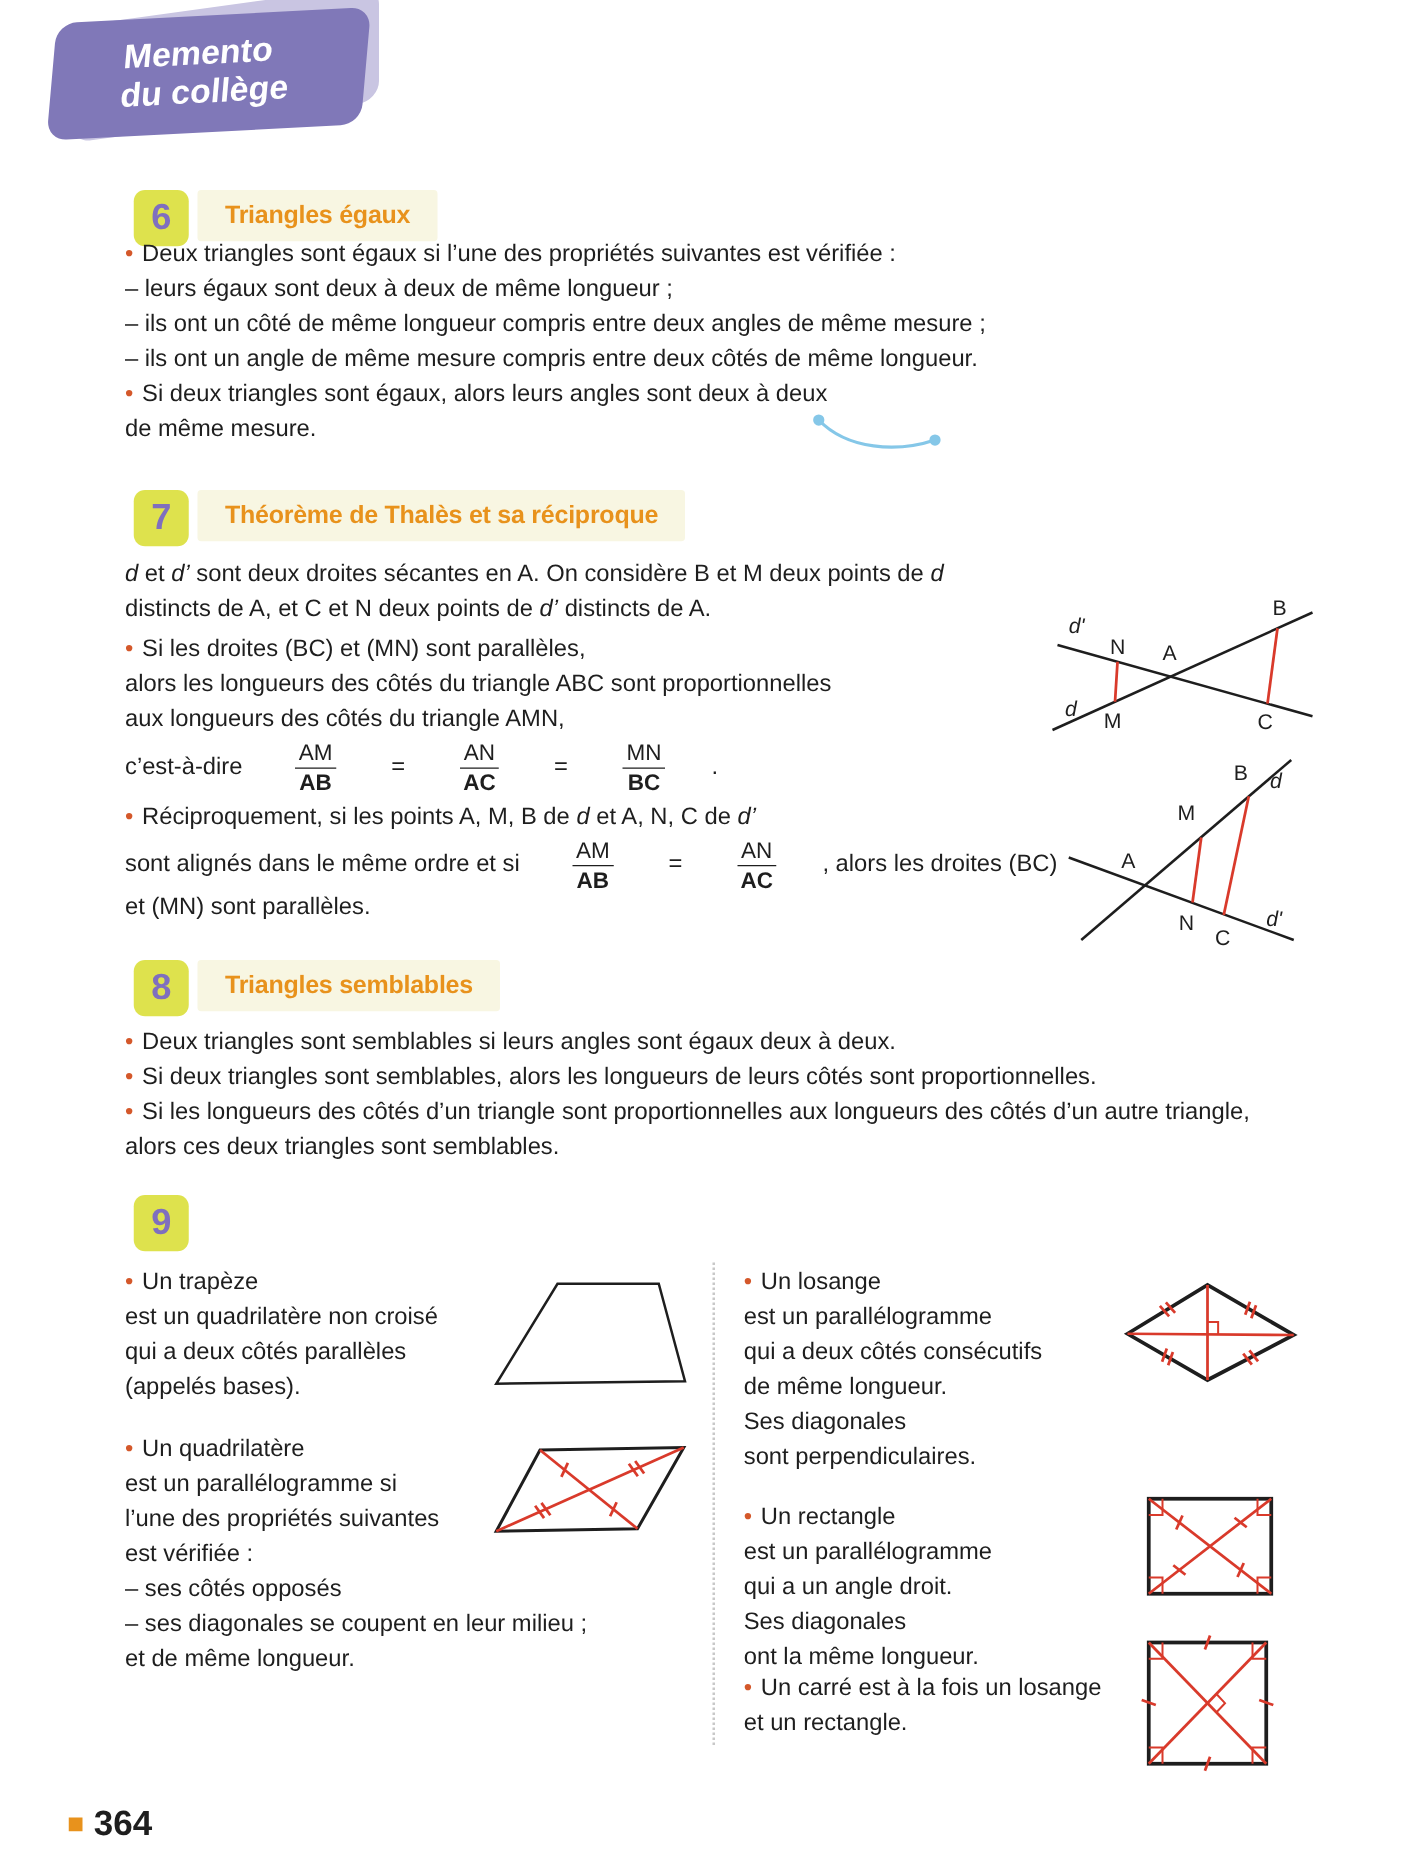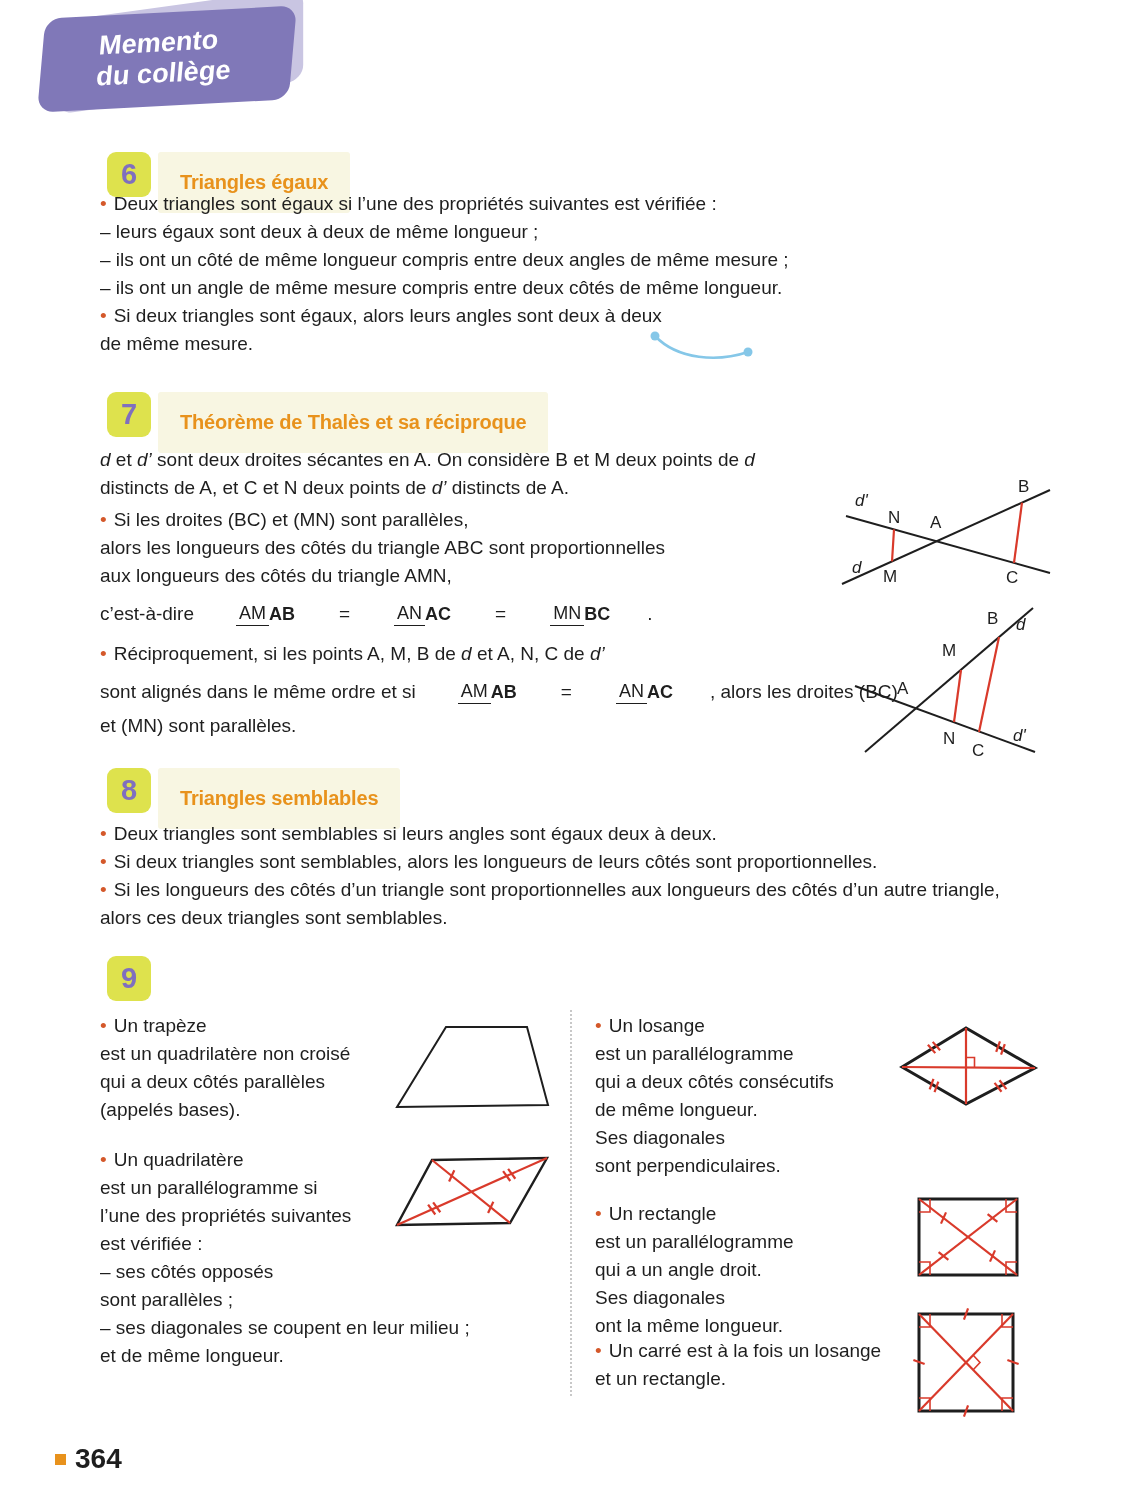--- a/index.html
+++ b/index.html
@@ -10,32 +10,32 @@
   .banner-shadow{position:absolute;left:58px;top:4px;width:244px;height:94px;border-radius:16px;
         background:var(--banner-purple-light);transform:skewX(-8deg) rotate(-8deg);}
   .banner{position:absolute;left:42px;top:12px;width:250px;height:94px;border-radius:16px;
         background:var(--banner-purple);transform:skewX(-8deg) rotate(-3deg);
         color:#fff;font-weight:bold;font-size:27px;line-height:31px;padding:15px 0 0 56px;box-sizing:border-box;}
 
   
   .sec{position:absolute;left:107px;display:flex;gap:7px;}
   .num{width:44px;height:45px;border-radius:9px;background:var(--badge-green);color:var(--number-purple);
        font-weight:bold;font-size:29px;display:flex;align-items:center;justify-content:center;}
-  .ttl{height:61px;background:var(--header-cream);color:var(--accent-orange);font-weight:bold;font-size:20px;
+  .ttl{height:41px;background:var(--header-cream);color:var(--accent-orange);font-weight:bold;font-size:20px;
        letter-spacing:-0.2px;display:flex;align-items:center;padding:0 22px;border-radius:3px;white-space:nowrap;}
 
   
   .block{position:absolute;font-size:19px;line-height:28px;white-space:nowrap;}
   .b{color:var(--bullet-red);margin-right:7px;font-size:19px;}
   i{font-style:italic;}
   b{font-weight:normal;}
 
   
   .eqrow{position:absolute;display:flex;align-items:center;font-size:19px;white-space:nowrap;height:52px;gap:35px;}
-  .frac{display:inline-flex;flex-direction:row;align-items:center;font-size:18px;line-height:21px;margin:0 7px;}
+  .frac{display:inline-flex;flex-direction:column;align-items:center;font-size:18px;line-height:21px;margin:0 7px;}
   .frac .fnum{border-bottom:1.7px solid var(--text-dark);padding:0 3px 1px;}
   .frac .fden{padding-top:1px;font-weight:bold;}
   .eq{margin:0 2px;}
 
   
   .callout{position:absolute;left:748px;top:316px;width:228px;height:60px;border:1.5px solid var(--callout-border);
         border-radius:30px;display:flex;flex-direction:column;align-items:center;justify-content:center;
         color:var(--callout-blue);font-family:"DejaVu Serif",serif;font-size:16.5px;line-height:22px;}
   .callout-curve{position:absolute;left:640px;top:320px;}
 
@@ -199,21 +199,20 @@
   <svg style="left:390px;top:1016px" width="165" height="95" viewBox="0 0 165 95">
     <polygon class="blk" points="56,11 137,11 158,89 7,91"></polygon>
   </svg>
 
   <div class="block" style="left:100px;top:1146px">
     <div><span class="b">•</span><span>Un quadrilatère</span></div>
     <div><span>est un </span><b>parallélogramme</b><span> si</span></div>
     <div><span>l’une des propriétés suivantes</span></div>
     <div><span>est vérifiée :</span></div>
     <div><span>– ses côtés opposés</span></div>
-    <div><span>sont parallèles ;</span></div>
     <div><span>– ses diagonales se coupent en leur milieu ;</span></div>
     <div><span>et de même longueur.</span></div>
   </div>
 
   <svg style="left:393px;top:1150px" width="165" height="80" viewBox="0 0 165 80">
     <polygon class="blk2" points="39,10 154,8 117,73 4,75"></polygon>
     <line class="red" x1="39" y1="10" x2="117" y2="73"></line>
     <line class="red" x1="4" y1="75" x2="154" y2="8"></line>
     <g transform="translate(58.7,25.9) rotate(39)">
         <line class="red" x1="-1.5" y1="-6" x2="1.5" y2="6"></line>

